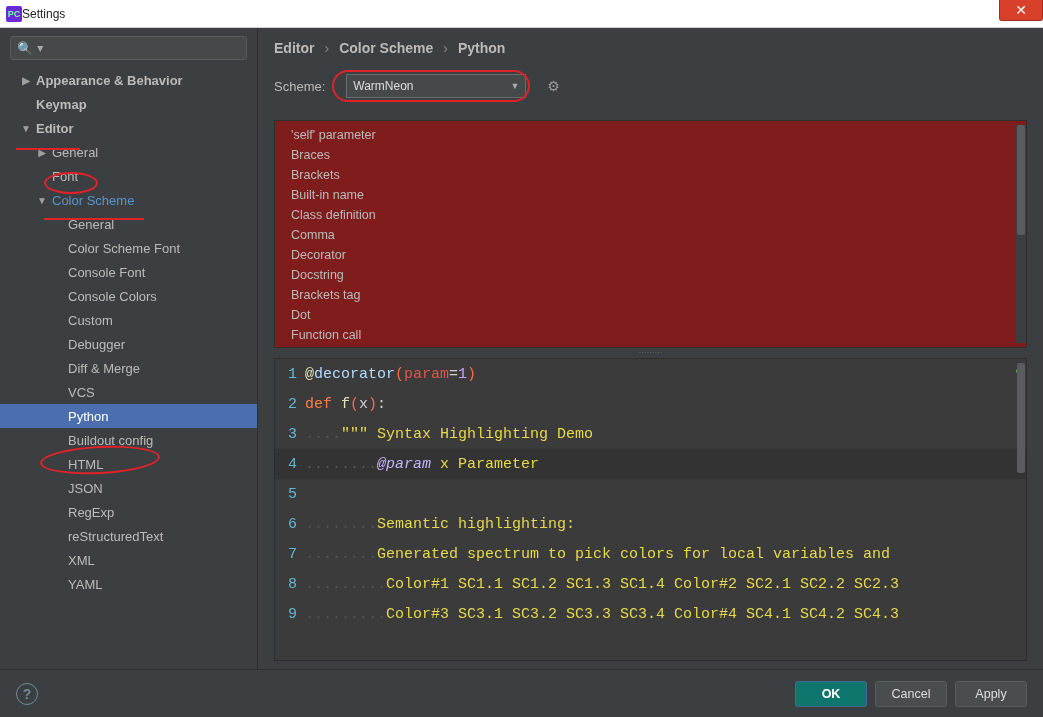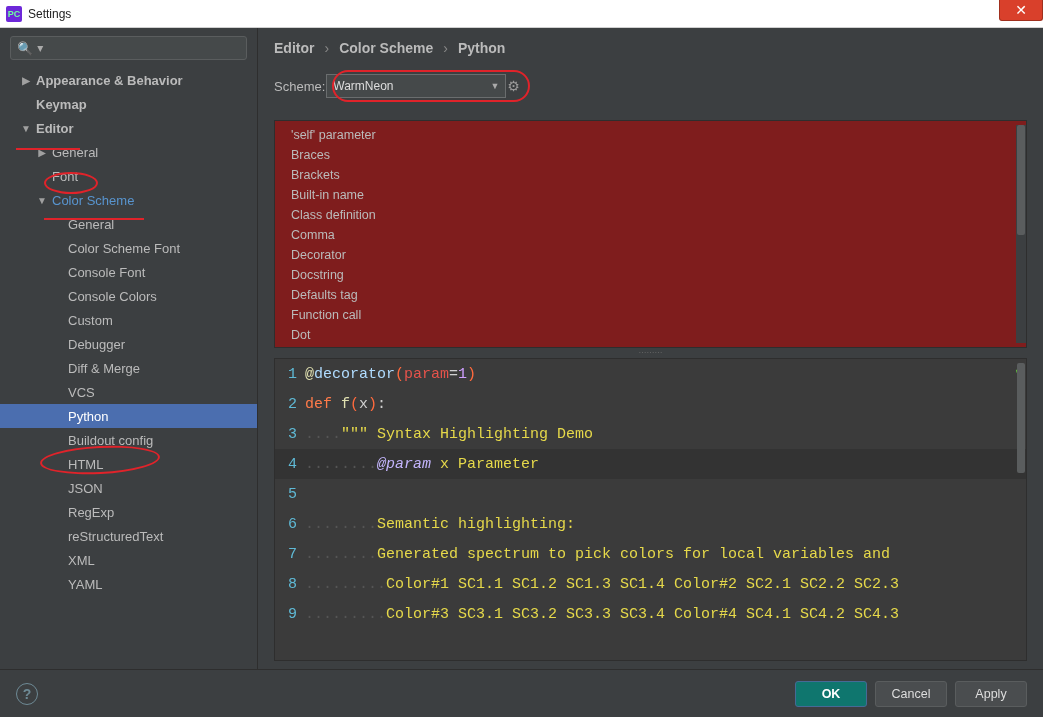--- a/index.html
+++ b/index.html
@@ -12,21 +12,21 @@
   }
 
   
   .titlebar {
     height: 28px; background: #fff; border-bottom: 1px solid #d0d0d0;
     display: flex; align-items: center; padding-left: 6px; position: relative;
   }
   .titlebar .appicon {
     width: 16px; height: 16px; background: #6d28d9; color: #6fff9f;
     font-size: 9px; font-weight: bold; display:flex; align-items:center; justify-content:center;
-    border-radius: 2px; margin-right: 6px;
+    border-radius: 2px; 
   }
   .titlebar .title { font-size: 12px; color: #222; }
   .titlebar .close-btn {
     position: absolute; right: 0; top: -1px; width: 44px; height: 22px;
     background: #d9402b; border: 1px solid #a0301e; border-top: none;
     border-bottom-left-radius: 3px; border-bottom-right-radius: 3px;
     display:flex; align-items:center; justify-content:center; color:#fff; font-size:14px;
   }
 
   .body {
@@ -61,21 +61,21 @@
   .ind2 { padding-left:52px; }
 
   
   .content { flex:1; display:flex; flex-direction:column; min-width:0; }
   .breadcrumb {
     height:40px; display:flex; align-items:center; gap:10px;
     padding-left:16px; color:#bbb; font-size:14px; font-weight:bold;
   }
   .breadcrumb .sep { color:#888; font-weight:normal;}
   .scheme-row {
-    height:36px; display:flex; align-items:center; padding-left:16px; gap:1px;
+    height:36px; display:flex; align-items:center; padding-left:16px; gap:21px;
     color:#bbb; font-size:13px;
   }
   .scheme-select {
     width:180px; height:24px; background:#45494a; border:1px solid #6a6d6e;
     color:#ddd; display:flex; align-items:center; justify-content:space-between;
     padding:0 6px; font-size:12px;
   }
   .scheme-select .dd { font-size:9px; color:#aaa;}
   .gear { color:#9a9a9a; font-size:14px;}
 
@@ -280,23 +280,23 @@
         <div class="attr-panel">
           <div class="attr-list" id="attrs">
               <div class="row">'self' parameter</div>
               <div class="row">Braces</div>
               <div class="row">Brackets</div>
               <div class="row">Built-in name</div>
               <div class="row">Class definition</div>
               <div class="row">Comma</div>
               <div class="row">Decorator</div>
               <div class="row">Docstring</div>
-              <div class="row">Defaults tag</div>
+              <div class="row">Brackets tag</div>
+              <div class="row">Dot</div>
               <div class="row">Function call</div>
-              <div class="row">Dot</div>
             </div>
           <div class="vscroll">
               <div class="thumb"></div>
             </div>
         </div>
         <div class="drag-handle">⋯⋯⋯</div>
 
         <div class="code-panel">
           <div class="check">✔</div>
           <div id="code">

